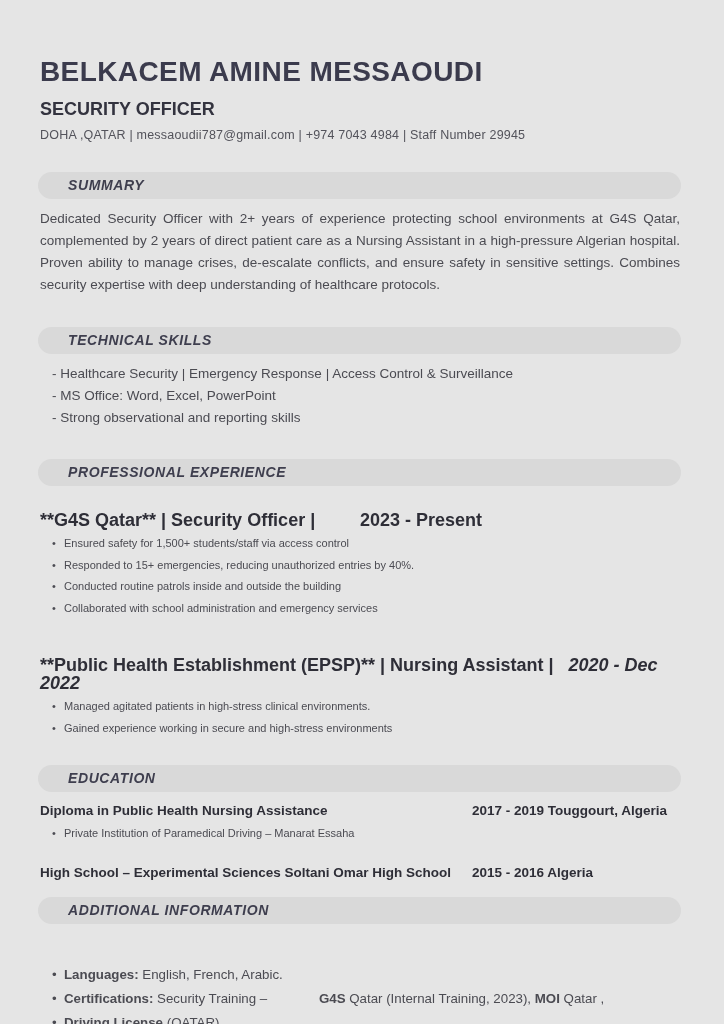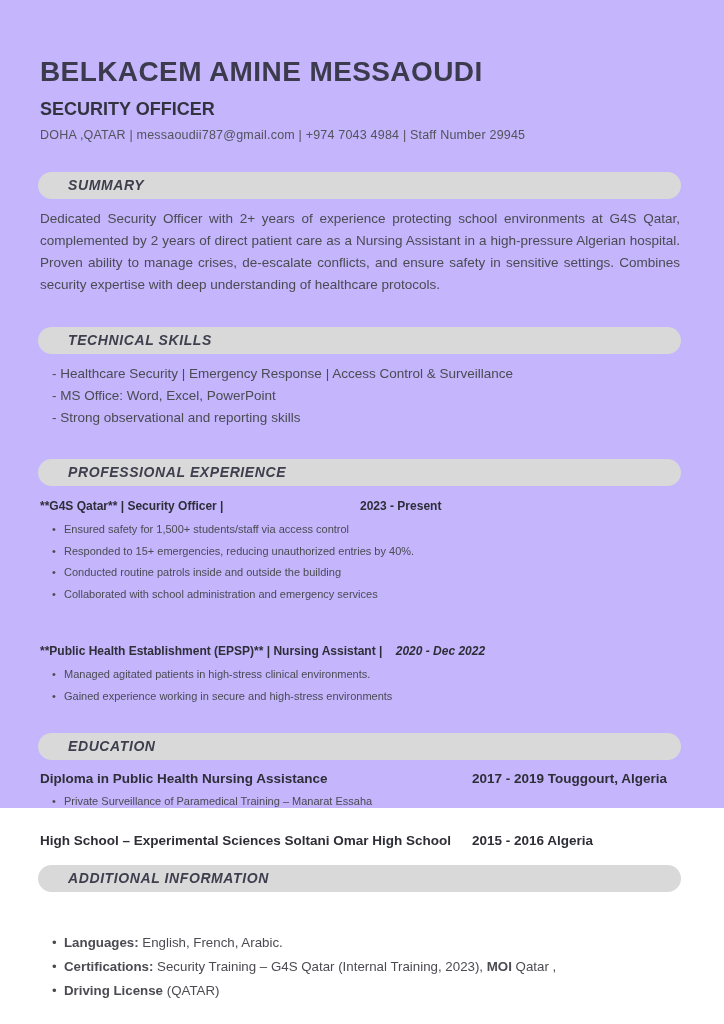--- a/index.html
+++ b/index.html
@@ -4,23 +4,23 @@
 <style>
   * { box-sizing: border-box; }
   html, body { margin: 0; padding: 0; background: #ffffff; }
   body {
     width: 724px; height: 1024px;
     font-family: "Liberation Sans", sans-serif;
     color: #46464e;
     overflow: hidden;
   }
   .page {
-    width: 724px; height: 808px;
+    width: 724px; height: 1024px;
     padding: 56px 44px 0 40px;
-    background: #c4b5fd;
+    background: #e5e5e5;
   }
   .name {
     margin: 0 0 11px 0;
     font-size: 28px;
     font-weight: 700;
     letter-spacing: 0.4px;
     color: #3b3b4d;
   }
   .title {
     margin: 0 0 8px 0;
@@ -61,22 +61,22 @@
   ul { list-style: none; margin: 0; padding: 0; }
   .plain-list { margin-top: 9px; margin-left: 12px; }
   .plain-list li {
     font-size: 13.5px;
     line-height: 22px;
     color: #4b4b52;
   }
   .sec-exp { margin-top: 30px; }
   .job-head {
     position: relative;
-    margin-top: 11px;
-    font-size: 12px;
+    margin-top: 25px;
+    font-size: 18px;
     line-height: 18px;
     color: #2e2e37;
   }
   .b { font-weight: 700; }
   .date-abs { position: absolute; left: 320px; top: 0; }
   .inline-date { margin-left: 10px; font-style: italic; }
   .dot-list { margin-top: 4px; }
   .dot-list li {
     position: relative;
     padding-left: 24px;
@@ -180,34 +180,34 @@
   <section class="sec-edu">
     <div class="bar">
       <span>EDUCATION</span>
     </div>
 
     <div class="edu-row">
       <span class="b">Diploma in Public Health Nursing Assistance</span>
       <span class="b edu-date">2017 -  2019  Touggourt, Algeria</span>
     </div>
     <ul class="dot-list edu-sub">
-      <li>Private Surveillance of Paramedical Training – Manarat Essaha</li>
+      <li>Private Institution of Paramedical Driving – Manarat Essaha</li>
     </ul>
 
     <div class="edu-row second">
       <span class="b">High School – Experimental Sciences Soltani Omar High School</span>
       <span class="b edu-date">2015 - 2016 Algeria</span>
     </div>
   </section>
 
   <section class="sec-add">
     <div class="bar">
       <span>ADDITIONAL INFORMATION</span>
     </div>
     <ul class="add-list">
       <li><span style="font-weight: 700;">Languages:</span><span> English, French, Arabic.</span></li>
-      <li><span style="font-weight: 700;">Certifications:</span><span>  Security Training – </span><span style="font-weight: 400;">G4S</span><span> Qatar (Internal Training, 2023),  </span><span style="font-weight: 700;">MOI</span><span> Qatar ,</span></li>
+      <li><span style="font-weight: 700;">Certifications:</span><span>  Security Training – </span><span style="font-weight: 700; margin-left: 48px;">G4S</span><span> Qatar (Internal Training, 2023),  </span><span style="font-weight: 700;">MOI</span><span> Qatar ,</span></li>
       <li><span style="font-weight: 700;">Driving License</span><span> (QATAR)</span></li>
 
     </ul>
   </section>
 
 </div>
 
 </body></html>

